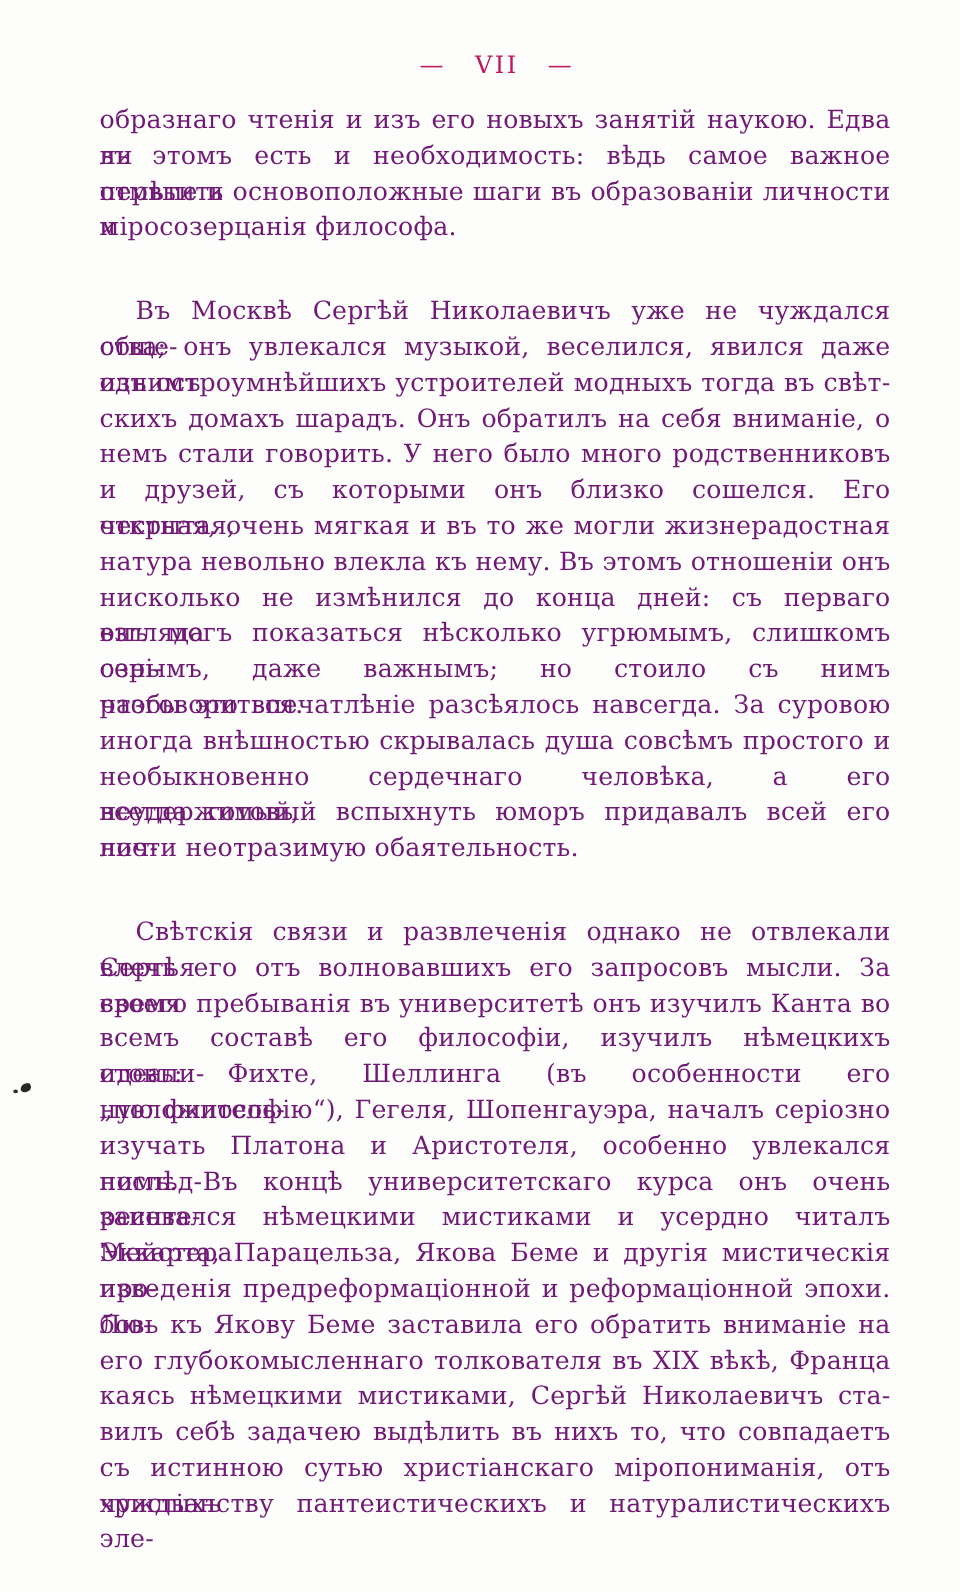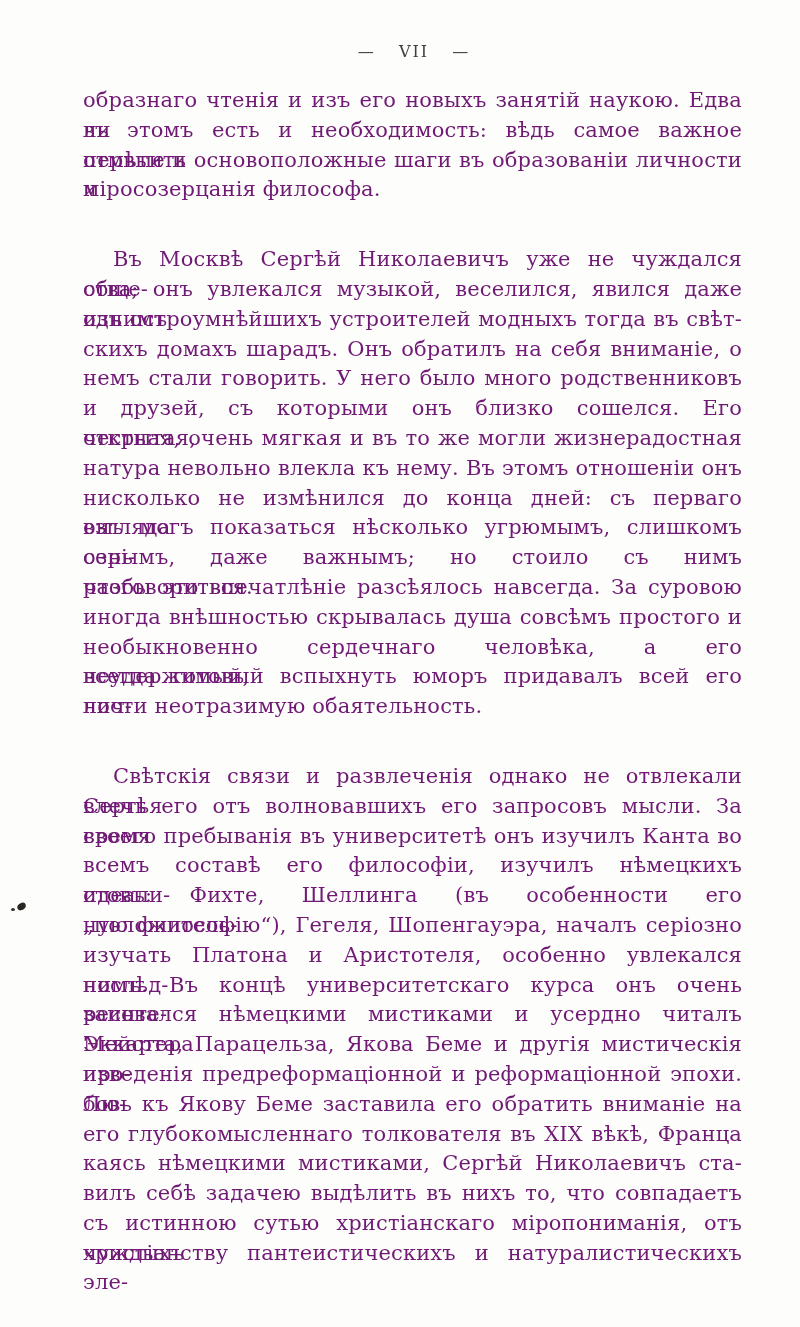--- a/index.html
+++ b/index.html
@@ -20,24 +20,24 @@
     width: 800px;
     height: 1327px;
     color: #1d1c1a;
   }
   .running-head {
     position: absolute;
     left: 84px;
     top: 42px;
     width: 660px;
     text-align: center;
-    font-size: 16px;
+    font-size: 20px;
     letter-spacing: 2px;
     word-spacing: 16px;
-    color: #404040;
+    color: #be185d;
   }
   .text-block {
     position: absolute;
     left: 83px;
     top: 86px;
     width: 659px;
   }
   .para {
     margin: 0;
     padding: 0;

